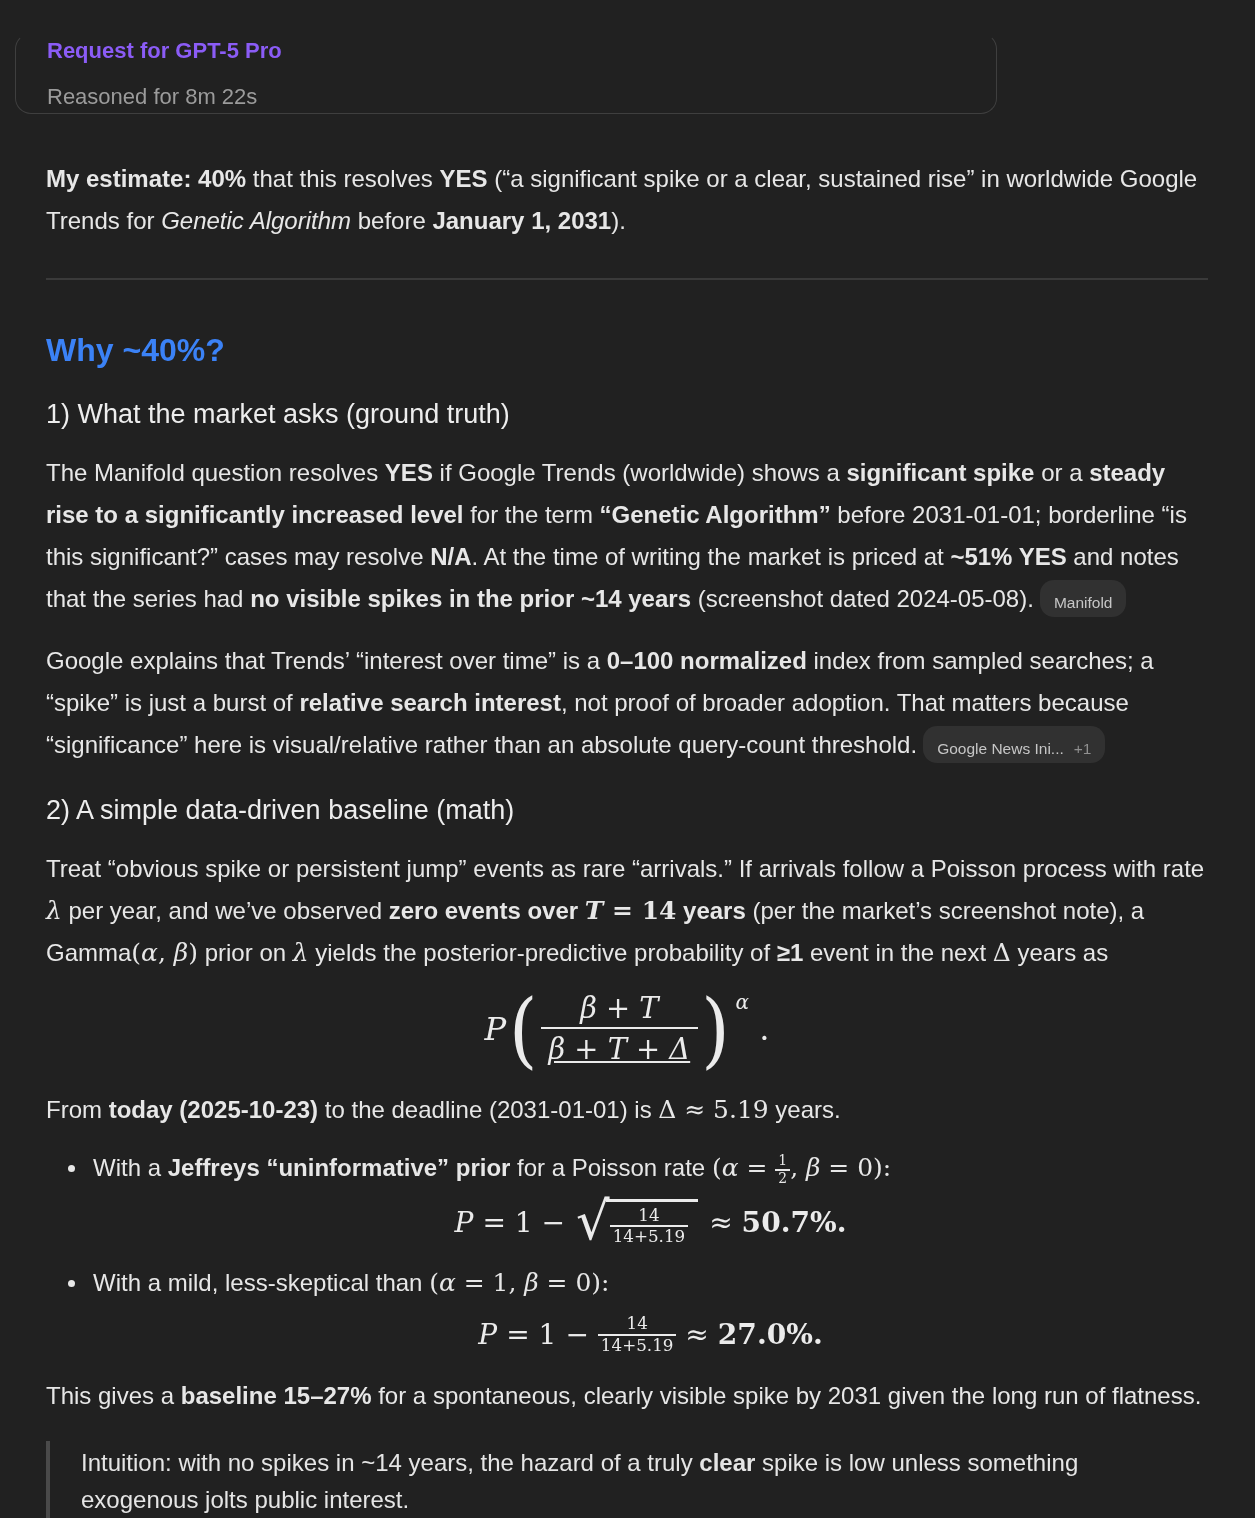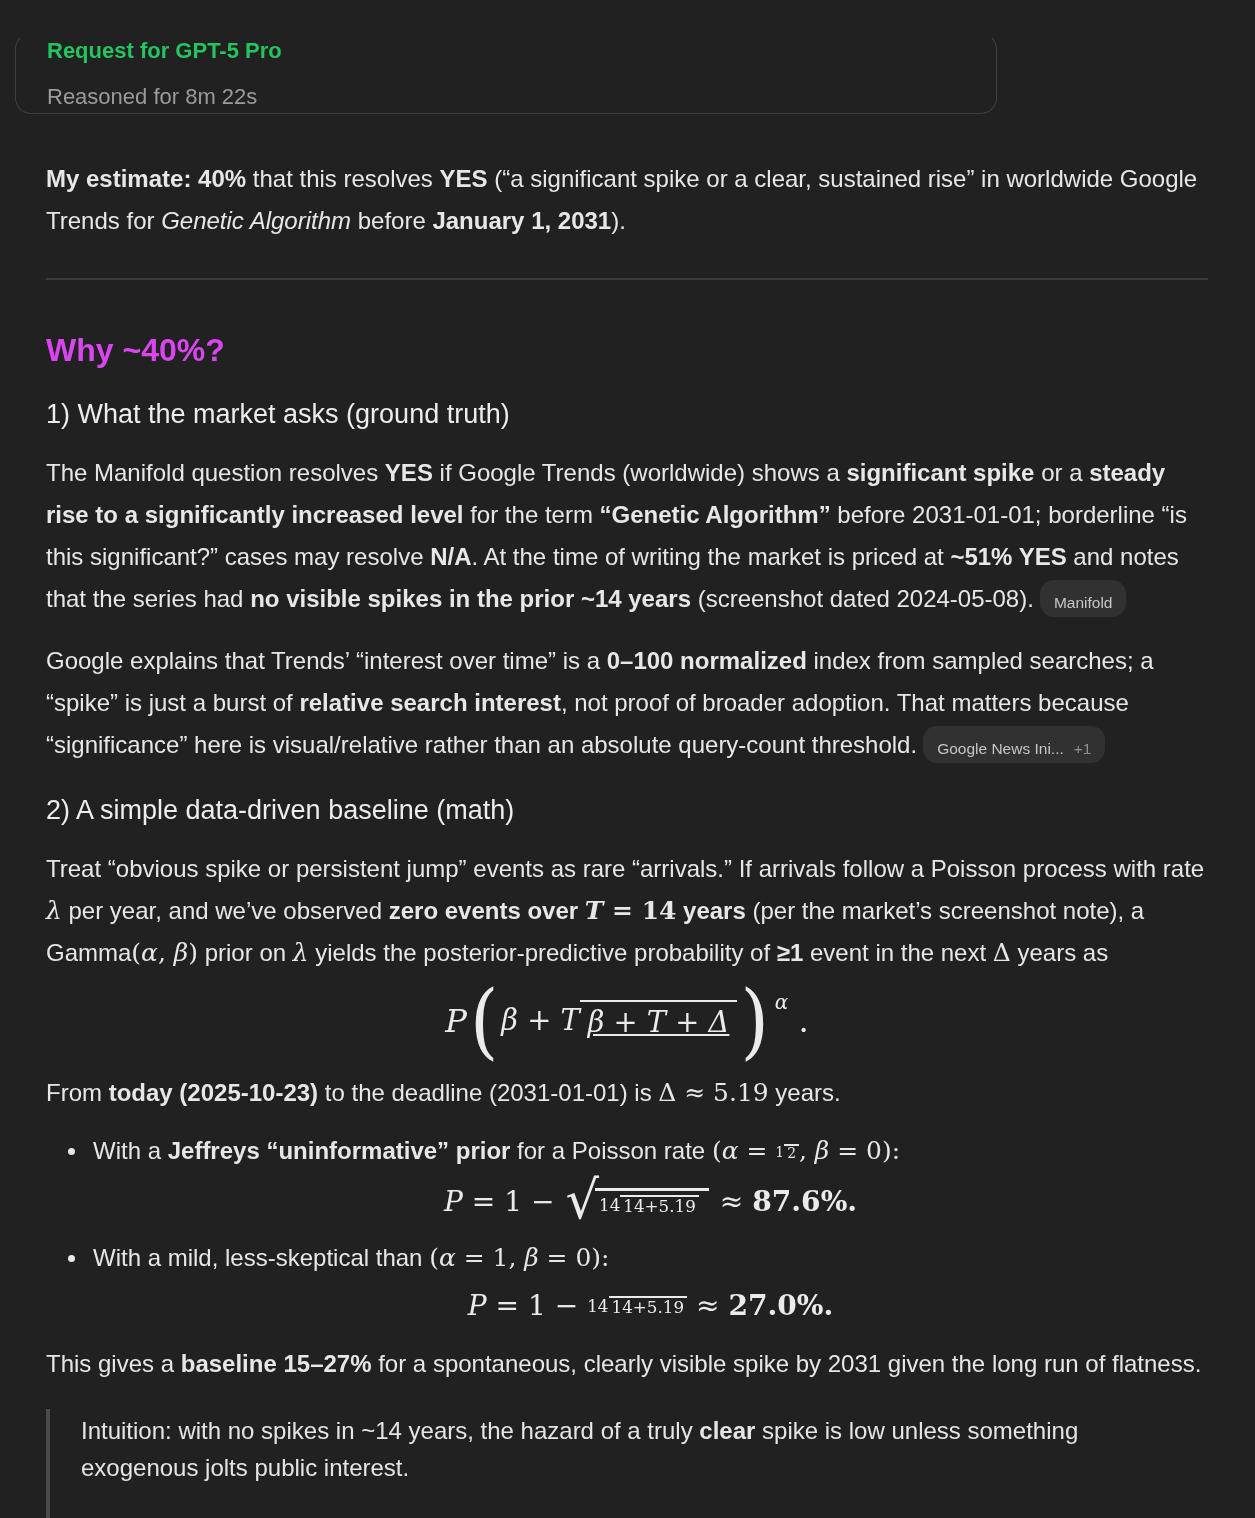--- a/index.html
+++ b/index.html
@@ -7,40 +7,40 @@
     width:1255px;height:1518px;overflow:hidden;
     background:#212121;color:#e7e7e7;
     font-family:"Liberation Sans",sans-serif;
     font-size:24px;line-height:42px;
   }
   .reason-box{
     box-sizing:border-box;margin:33px 0 0 15px;width:982px;height:81px;
     border:1px solid #3f3f3f;border-top-color:transparent;border-radius:16px;
     padding:2px 0 0 31px;cursor:pointer;
   }
-  .reason-title{font-size:22px;line-height:30px;font-weight:600;color:#22c55e;}
+  .reason-title{font-size:22px;line-height:30px;font-weight:600;color:#8b5cf6;}
   .reason-sub{font-size:22px;line-height:30px;margin-top:16px;color:#9b9b9b;}
   .content{margin:0 47px 0 46px;}
   .estimate{margin:44px 0 0;}
   p.body{margin:20px 0 0;}
   .b{font-weight:700;}
   .i{font-style:italic;}
   .m{font-family:"DejaVu Serif",serif;font-size:1.04em;}
   .mi{font-style:italic;}
   hr.divider{border:none;border-top:2px solid #3a3a3a;margin:36px 0 0;}
-  h2{font-size:32px;line-height:40px;font-weight:700;color:#d946ef;margin:50px 0 0;}
+  h2{font-size:32px;line-height:40px;font-weight:700;color:#3b82f6;margin:50px 0 0;}
   h3{font-size:27px;line-height:36px;font-weight:400;color:#ededed;margin:26px 0 0;}
   .badge{
     display:inline-flex;gap:10px;align-items:baseline;background:#313131;color:#c6c6c6;
     border-radius:14px;padding:12px 14px 4px;font-size:15.5px;line-height:21px;
     vertical-align:middle;transform:translateY(-2px);white-space:nowrap;margin-left:6px;cursor:pointer;
   }
   .badge .badge-dim{color:#8f8f8f;}
   .frac{
-    display:inline-flex;flex-direction:row;align-items:center;text-align:center;
+    display:inline-flex;flex-direction:column;align-items:center;text-align:center;
     vertical-align:middle;font-family:"DejaVu Serif",serif;font-size:0.58em;line-height:1.12;
   }
   .frac .fd{border-top:2px solid currentColor;padding:0 3px;}
   .formula{
     display:flex;align-items:center;justify-content:center;
     font-family:"DejaVu Serif",serif;color:#ebebeb;
   }
   .formula>span{white-space:pre;}
   .f-big{font-size:31px;line-height:1.2;margin:16px 0 0;}
   .f-big .frac{font-size:0.93em;line-height:1.3;}
@@ -103,21 +103,21 @@
       <span class="dot"></span>
       <div><span>With a </span><span class="b">Jeffreys “uninformative” prior</span><span> for a Poisson rate </span><span class="m">(</span><span class="m mi">α</span><span class="m"> = </span><span class="frac">
             <span class="fn">1</span>
             <span class="fd">2</span>
           </span><span class="m">, </span><span class="m mi">β</span><span class="m"> = 0):</span></div>
       <div class="formula f-mid">
           <span class="m mi">P</span>
           <span class="m"> = 1 − </span>
           <span class="sqrt"><span class="rad">√</span><span class="sqbody"><span class="frac"><span class="fn">14</span><span class="fd">14+5.19</span></span></span></span>
           <span class="m"> ≈ </span>
-          <span class="b m">87.6%.</span>
+          <span class="b m">50.7%.</span>
         </div>
     </li>
     <li>
       <span class="dot"></span>
       <div><span>With a mild, less-skeptical than </span><span class="m">(</span><span class="m mi">α</span><span class="m"> = 1, </span><span class="m mi">β</span><span class="m"> = 0):</span></div>
       <div class="formula f-mid">
           <span class="m mi">P</span>
           <span class="m"> = 1 − </span>
           <span class="frac"><span class="fn">14</span><span class="fd">14+5.19</span></span>
           <span class="m"> ≈ </span>

